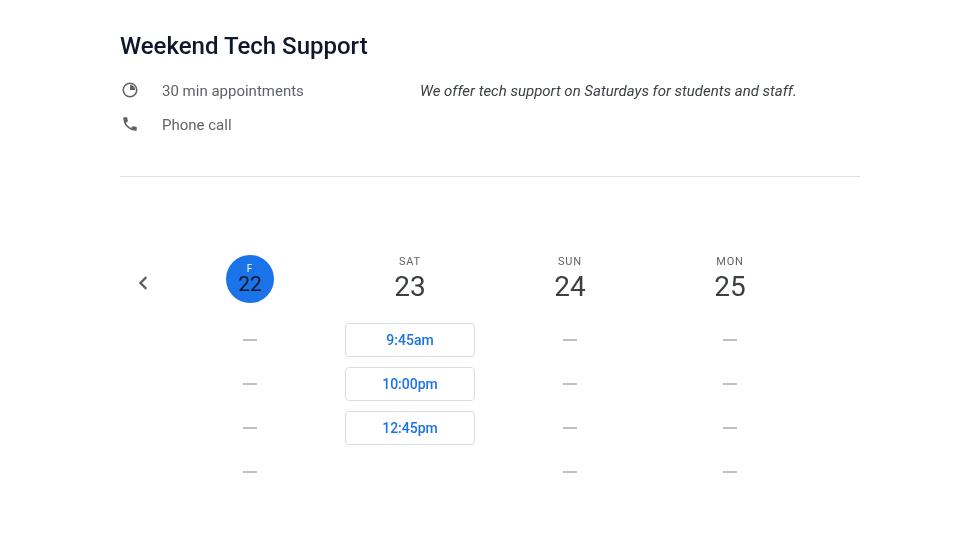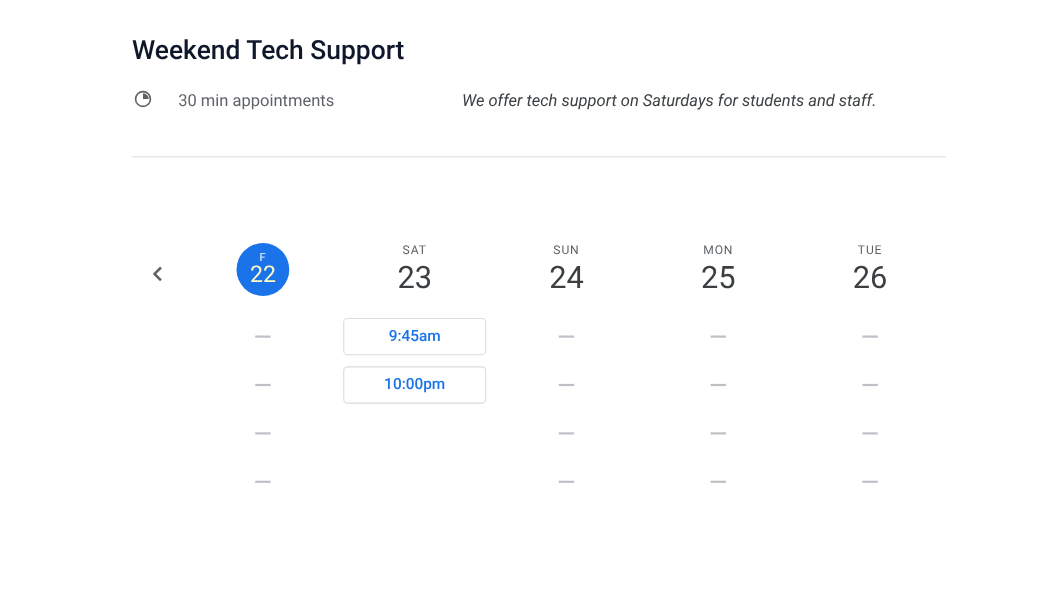--- a/index.html
+++ b/index.html
@@ -110,21 +110,21 @@
     height: 48px;
     border-radius: 50%;
     background: #1a73e8;
     color: #fff;
     display: flex;
     flex-direction: column;
     align-items: center;
     justify-content: center;
   }
   .selected-circle .dow { color: #fff; font-size: 10px; margin-bottom: -2px;}
-  .selected-circle .dnum { color: #fef9c3; font-size: 21px; }
+  .selected-circle .dnum { color: #0f172a; font-size: 21px; }
   .slot {
     width: 130px;
     height: 34px;
     margin-bottom: 10px;
     display: flex;
     align-items: center;
     justify-content: center;
     font-size: 14px;
   }
   .slot.empty {
@@ -155,20 +155,28 @@
     <div class="info-left">
       <div class="info-item">
         <span class="icon">
           <svg width="18" height="18" viewBox="0 0 24 24" fill="none" stroke="#5f6368" stroke-width="2">
             <circle cx="12" cy="12" r="9"></circle>
             <path d="M12 12 L12 5 A7 7 0 0 1 19 12 Z" fill="#5f6368" stroke="none"></path>
           </svg>
         </span>
         <span>30 min appointments</span>
       </div>
+      <div class="info-item">
+        <span class="icon">
+          <svg width="18" height="18" viewBox="0 0 24 24" fill="#5f6368">
+            <path d="M6.6 10.8c1.4 2.8 3.8 5.1 6.6 6.6l2.2-2.2c.3-.3.7-.4 1-.2 1.1.4 2.4.6 3.6.6.6 0 1 .4 1 1V20c0 .6-.4 1-1 1C10.6 21 3 13.4 3 4c0-.6.4-1 1-1h3.5c.6 0 1 .4 1 1 0 1.2.2 2.5.6 3.6.1.4 0 .8-.2 1l-2.3 2.2z"></path>
+          </svg>
+        </span>
+        <span>Phone call</span>
+      </div>
     </div>
     <div class="description">We offer tech support on Saturdays for students and staff.</div>
   </div>
 
   <hr class="divider">
 
   <div class="schedule">
     <div class="nav-prev">
       <svg width="10" height="14" viewBox="0 0 8 12" fill="none" stroke="#5f6368" stroke-width="2">
         <path d="M6 1 L1 6 L6 11"></path>
@@ -187,20 +195,21 @@
           <div class="slot empty"></div>
           <div class="slot empty"></div>
         </div>
         <div class="col">
           <div class="day-head">
             <div class="dow">SAT</div>
             <div class="dnum">23</div>
           </div>
           <div class="slot time">9:45am</div>
           <div class="slot time">10:00pm</div>
+          <div class="slot time">12:45pm</div>
         </div>
         <div class="col">
           <div class="day-head">
             <div class="dow">SUN</div>
             <div class="dnum">24</div>
           </div>
           <div class="slot empty"></div>
           <div class="slot empty"></div>
           <div class="slot empty"></div>
           <div class="slot empty"></div>
@@ -208,25 +217,15 @@
         <div class="col">
           <div class="day-head">
             <div class="dow">MON</div>
             <div class="dnum">25</div>
           </div>
           <div class="slot empty"></div>
           <div class="slot empty"></div>
           <div class="slot empty"></div>
           <div class="slot empty"></div>
         </div>
-        <div class="col">
-          <div class="day-head">
-            <div class="dow">TUE</div>
-            <div class="dnum">26</div>
-          </div>
-          <div class="slot empty"></div>
-          <div class="slot empty"></div>
-          <div class="slot empty"></div>
-          <div class="slot empty"></div>
-        </div>
       </div>
   </div>
 </div>
 
 </body></html>

